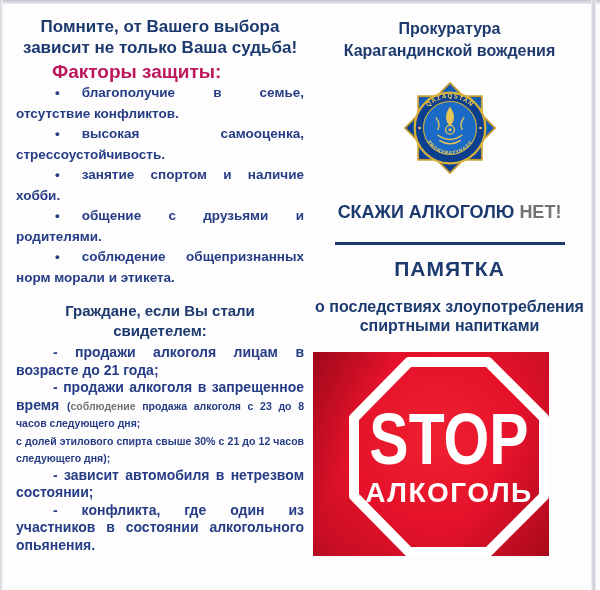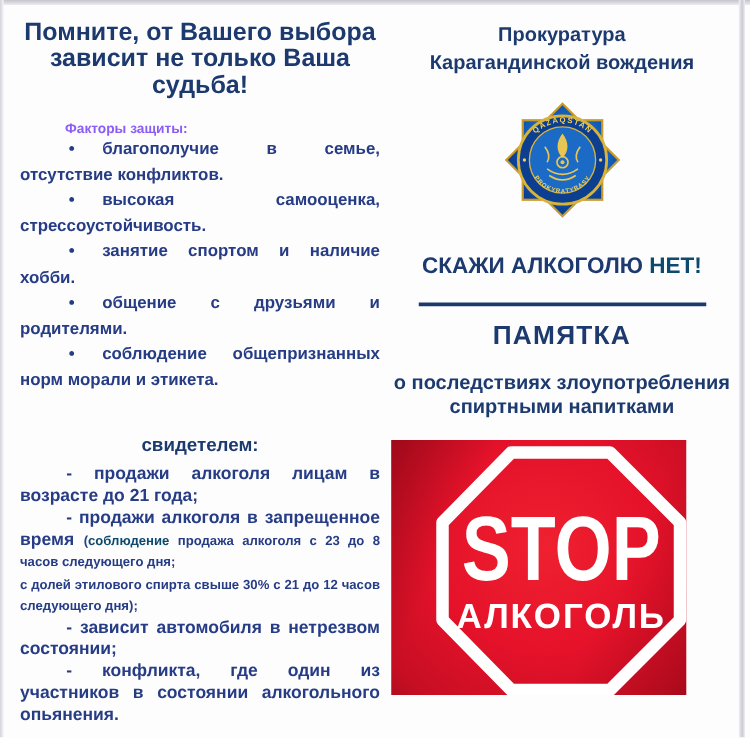--- a/index.html
+++ b/index.html
@@ -12,29 +12,29 @@
   
   .p-edge-top  { position:absolute; left:0; top:0; right:0; height:4px;
                  background:linear-gradient(180deg,#c4c4cc,#ececf0); }
   .p-edge-left { position:absolute; left:0; top:0; bottom:0; width:3px;
                  background:linear-gradient(90deg,#d3d3da,#f5f5f8); }
   .p-edge-right{ position:absolute; left:591px; top:0; bottom:0; width:5px;
                  background:linear-gradient(90deg,#f3f3f6,#c9c9d1 55%,#f0f0f4); }
 
   
   .col-left { position:absolute; left:16px; top:16px; width:288px; }
-  .l-title  { text-align:center; color:#1d3a6f; font-size:20px; line-height:21px; }
-  .factors-head { margin-top:18px; text-indent:36px; font-size:11px; color:#8b5cf6; }
+  .l-title  { text-align:center; color:#1d3a6f; font-size:17px; line-height:21px; }
+  .factors-head { margin-top:3px; text-indent:36px; font-size:19px; color:#be185d; }
   .bullet { font-size:13.5px; line-height:20.5px; text-align:justify; text-indent:39px; }
   .bullet .gap { display:inline-block; width:22px; }
   .w-head { margin-top:13px; text-align:center; font-size:15px; line-height:20px; color:#1d3a6f; }
   .w-list { margin-top:3px; }
   .witem  { font-size:14px; line-height:17.5px; text-align:justify; text-indent:37px; }
   .witem .note { font-size:10.5px; line-height:14px; }
-  .red { color:#0c4a6e; }
+  .red { color:#737373; }
 
   
   .col-right { position:absolute; left:313px; top:14px; width:273px;
                text-align:center; color:#1d3a6f; }
   .org    { font-size:16px; line-height:22px; margin-top:4px; }
   .logo   { width:106px; height:106px; margin:13px auto 0; }
   .sayno  { margin-top:21px; font-size:18px; }
   .divider{ width:230px; height:3px; background:#1d3a6f; margin:19px auto 0; }
   .pam-title { margin-top:12px; font-size:21px; letter-spacing:1px; }
   .pam-sub   { margin-top:16px; font-size:16px; line-height:19px; }
@@ -75,21 +75,21 @@
     </p>
     <p class="bullet">
       <span>•</span><span class="gap"></span><span>общение с друзьями и родителями.</span>
     </p>
     <p class="bullet">
       <span>•</span><span class="gap"></span><span>соблюдение общепризнанных норм морали и этикета.</span>
     </p>
   </div>
 
   <div class="w-head">
-    <br>
+    <span>Граждане, если Вы стали</span><br>
     <span>свидетелем:</span>
   </div>
 
   <div class="w-list">
     <p class="witem">- продажи алкоголя лицам в возрасте до 21 года;</p>
 
     <p class="witem">
       <span>- продажи алкоголя в запрещенное время </span><span class="note"><span>(</span><span class="red">соблюдение</span><span> продажа алкоголя с 23 до 8 часов следующего дня;</span><br><span>с долей этилового спирта свыше 30% с 21 до 12 часов следующего дня);</span></span>
     </p>
 

